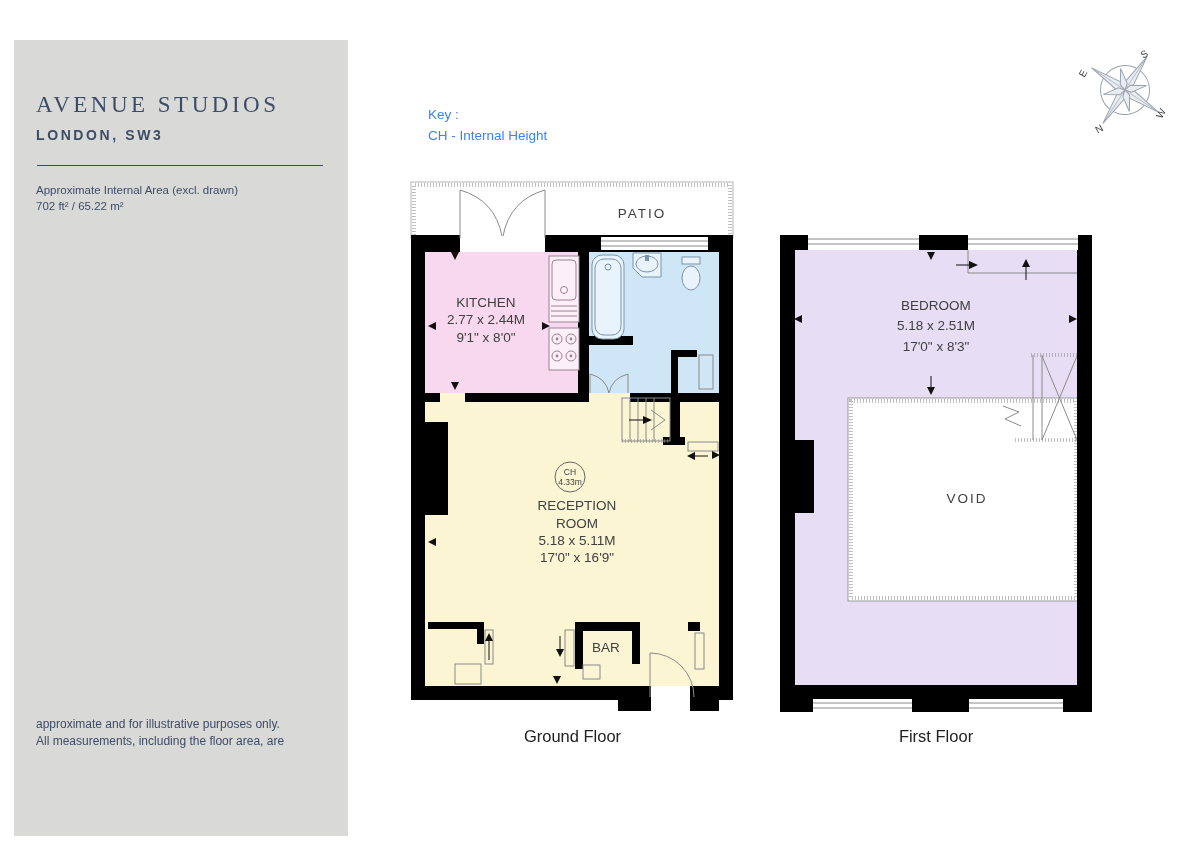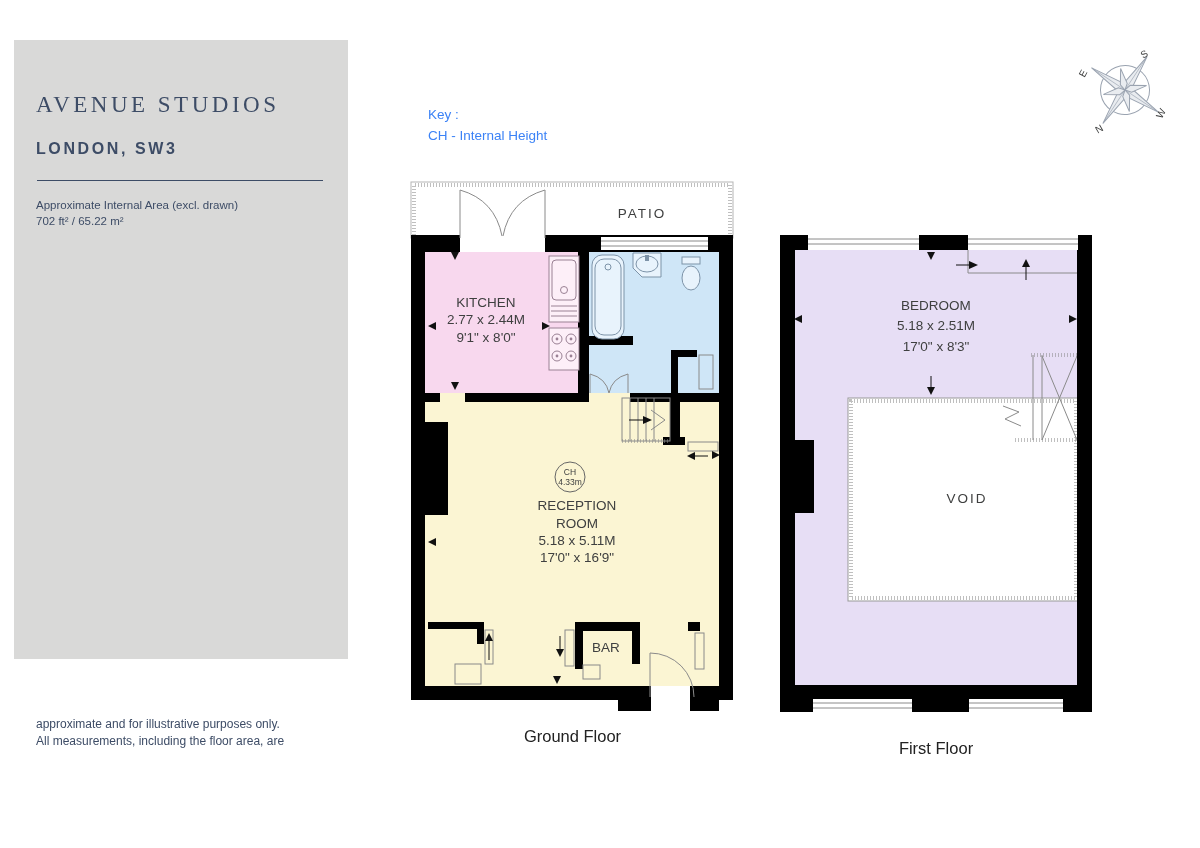--- a/index.html
+++ b/index.html
@@ -1,36 +1,36 @@
 <!DOCTYPE html>
 <html style="--page_bg: #ffffff; --sidebar_bg: #d9d9d8; --accent_navy: #3d4c66; --plan_text: #3f4040; --wall: #000000; --line_gray: #8a8a8a; --kitchen_fill: #f8d8ee; --bathroom_fill: #cfe6f7; --reception_fill: #fbf5d3; --bedroom_fill: #e7def5; --compass_stroke: #9aa3b0;"><head>
 <meta charset="utf-8">
 <style>
   html,body{margin:0;padding:0;background:#fff;}
   .page{position:relative;width:1200px;height:848px;background:var(--page_bg,#fff);
         font-family:"Liberation Sans",sans-serif;overflow:hidden;}
   
-  .sidebar{position:absolute;left:14px;top:40px;width:334px;height:619px;
+  .sidebar{position:absolute;left:14px;top:40px;width:334px;height:796px;
            background:var(--sidebar_bg,#d9d9d8);box-sizing:border-box;padding:0 24px 0 22px;}
   .sidebar h1{margin:52px 0 0 0;font-family:"Liberation Serif","DejaVu Serif",serif;
               font-weight:400;font-size:23px;letter-spacing:3.5px;color:var(--accent_navy,#3d4c66);}
-  .sidebar .subtitle{margin-top:22px;font-size:16px;letter-spacing:2.6px;font-weight:600;
+  .sidebar .subtitle{margin-top:9px;font-size:14px;letter-spacing:2.6px;font-weight:600;
                      color:var(--accent_navy,#3d4c66);}
   .sidebar .rule{margin-top:22px;border:none;border-top:1px solid var(--accent_navy,#3d4c66);width:286px;}
   .sidebar .area{margin-top:16px;font-size:11.5px;color:var(--accent_navy,#3d4c66);line-height:16px;}
   .sidebar .area b{font-weight:400;}
   .sidebar .disclaimer{position:absolute;left:22px;right:26px;top:676px;font-size:12px;
                        line-height:17px;color:var(--accent_navy,#3d4c66);}
   .sidebar .disclaimer span{display:block;}
   
   .key{position:absolute;left:428px;top:104px;font-size:13.5px;color:#3b82f6;line-height:21px;}
   
   .caption{position:absolute;top:727px;text-align:center;font-size:16.5px;color:#222;}
   .caption.gf{left:405px;width:335px;}
-  .caption.ff{left:775px;width:322px;margin-top:12px;}
+  .caption.ff{left:775px;width:322px;}
   
   svg text{font-family:"Liberation Sans",sans-serif;fill:var(--plan_text,#3f4040);}
   .room-name{font-size:13.5px;}
   .room-dim{font-size:13.5px;}
   .small-lbl{font-size:8.5px;}
   .wide{letter-spacing:2px;}
   .wall{fill:var(--wall,#000);}
   .thin{stroke:var(--line_gray,#8a8a8a);stroke-width:1;fill:none;}
   .hatchband{stroke:var(--line_gray,#8a8a8a);stroke-width:4;stroke-dasharray:1 2;fill:none;opacity:.55;}
   .fix-k{fill:#fdeff8;stroke:#9a8194;stroke-width:1;}

